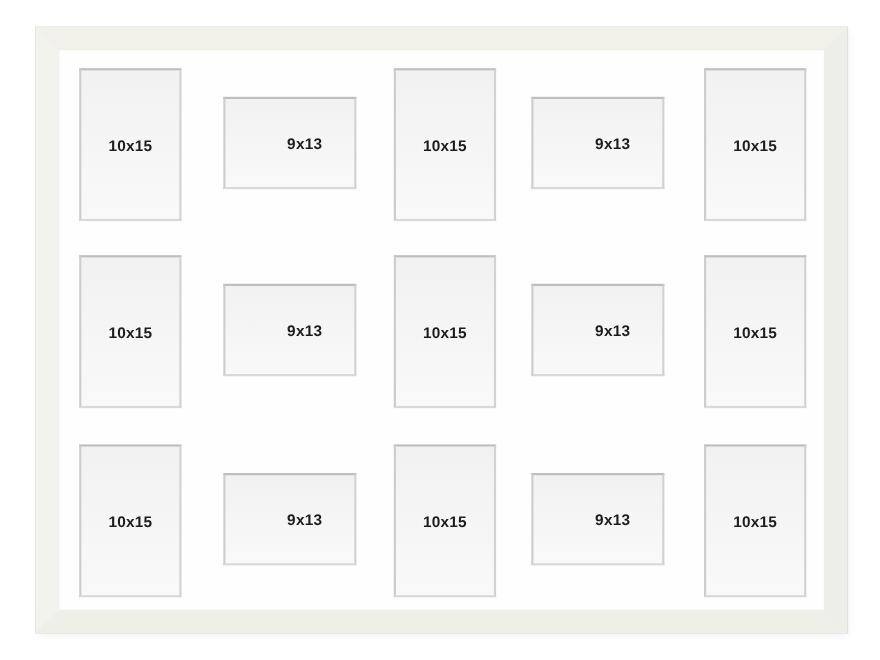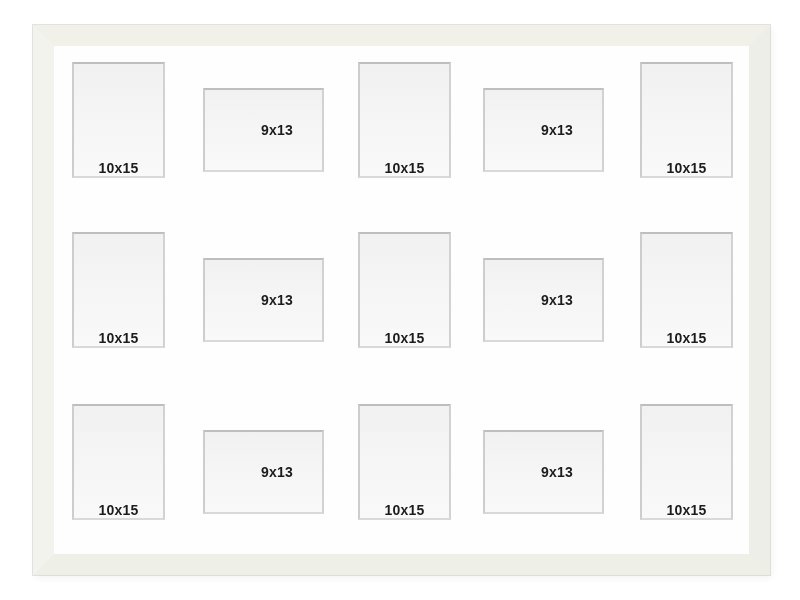--- a/index.html
+++ b/index.html
@@ -53,21 +53,21 @@
     justify-content: center;
     z-index: 2;
   }
   .ap span {
     font-weight: bold;
     font-size: 14px;
     letter-spacing: 0.2px;
     color: #1c1c1c;
   }
   
-  .p { width: 93px; height: 116px; align-items: flex-end; }
+  .p { width: 93px; height: 139px; }
   
   .l { width: 121px; height: 84px; padding-left: 27px; }
   
   .x1 { left: 72px; }
   .x2 { left: 203px; }
   .x3 { left: 358px; }
   .x4 { left: 483px; }
   .x5 { left: 640px; }
   
   .yp1 { top: 62px; }

